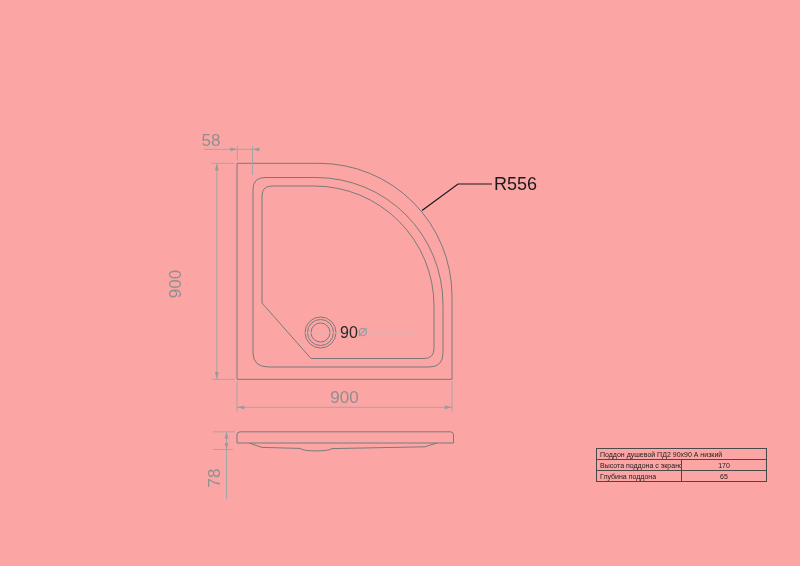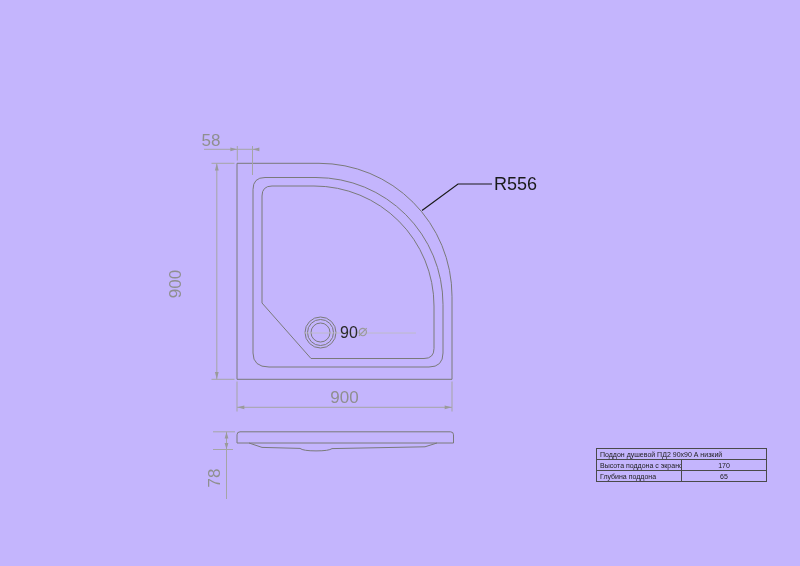--- a/index.html
+++ b/index.html
@@ -1,19 +1,19 @@
 <!DOCTYPE html>
 <html><head>
 <meta charset="utf-8">
 <style>
   html,body{margin:0;padding:0;background:#fff;}
   .sheet{
     position:relative;
     width:800px;height:566px;
-    background:#c4b5fd;
+    background:#fca5a5;
     font-family:"Liberation Sans",sans-serif;
     overflow:hidden;
   }
   svg{position:absolute;left:0;top:0;}
   .dim-text{fill:#8f8f8f;font-size:17px;font-family:"Liberation Sans",sans-serif;}
   .anno-text{fill:#1a1a1a;font-size:18px;font-family:"Liberation Sans",sans-serif;}
   .drain-text{fill:#2a2a2a;font-size:16px;font-family:"Liberation Sans",sans-serif;}
   .drain-sym{fill:#9a9a9a;font-size:16px;font-family:"Liberation Sans",sans-serif;}
   .spec-table{
     position:absolute;left:596px;top:448px;width:171px;

